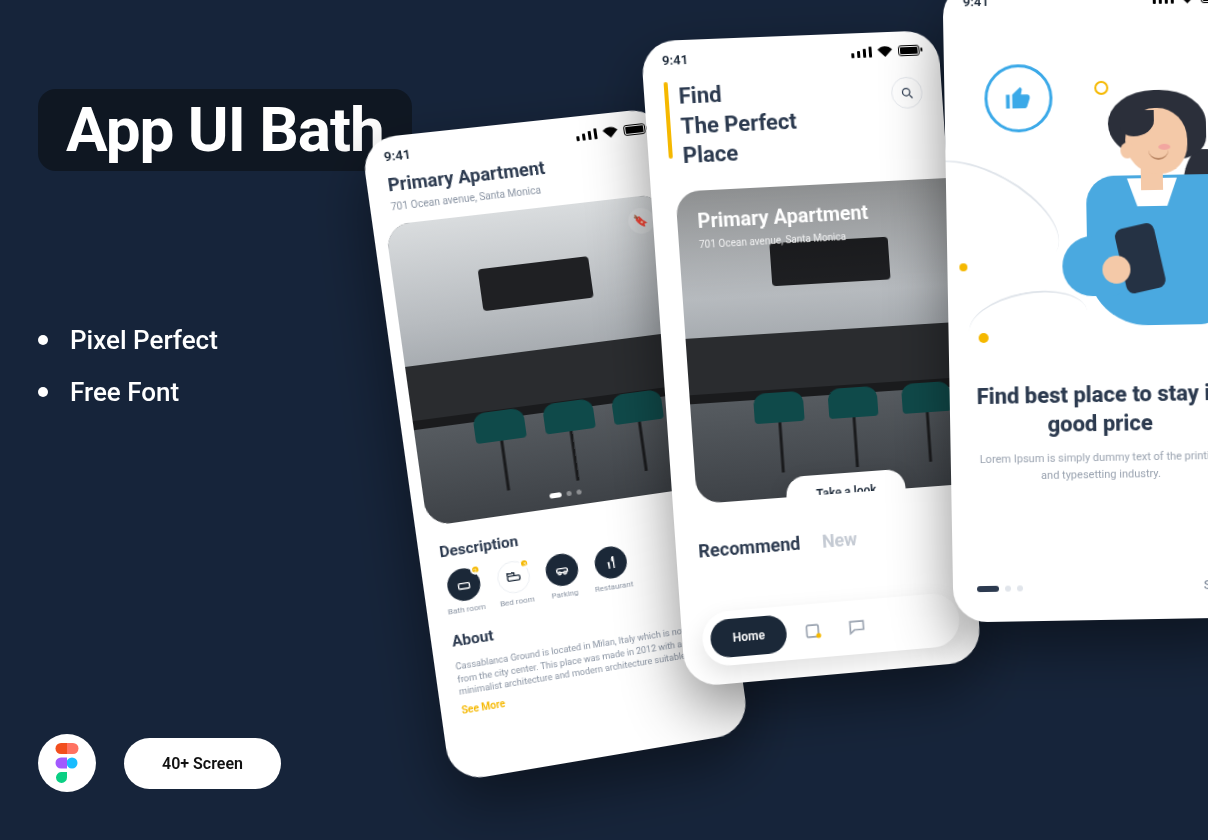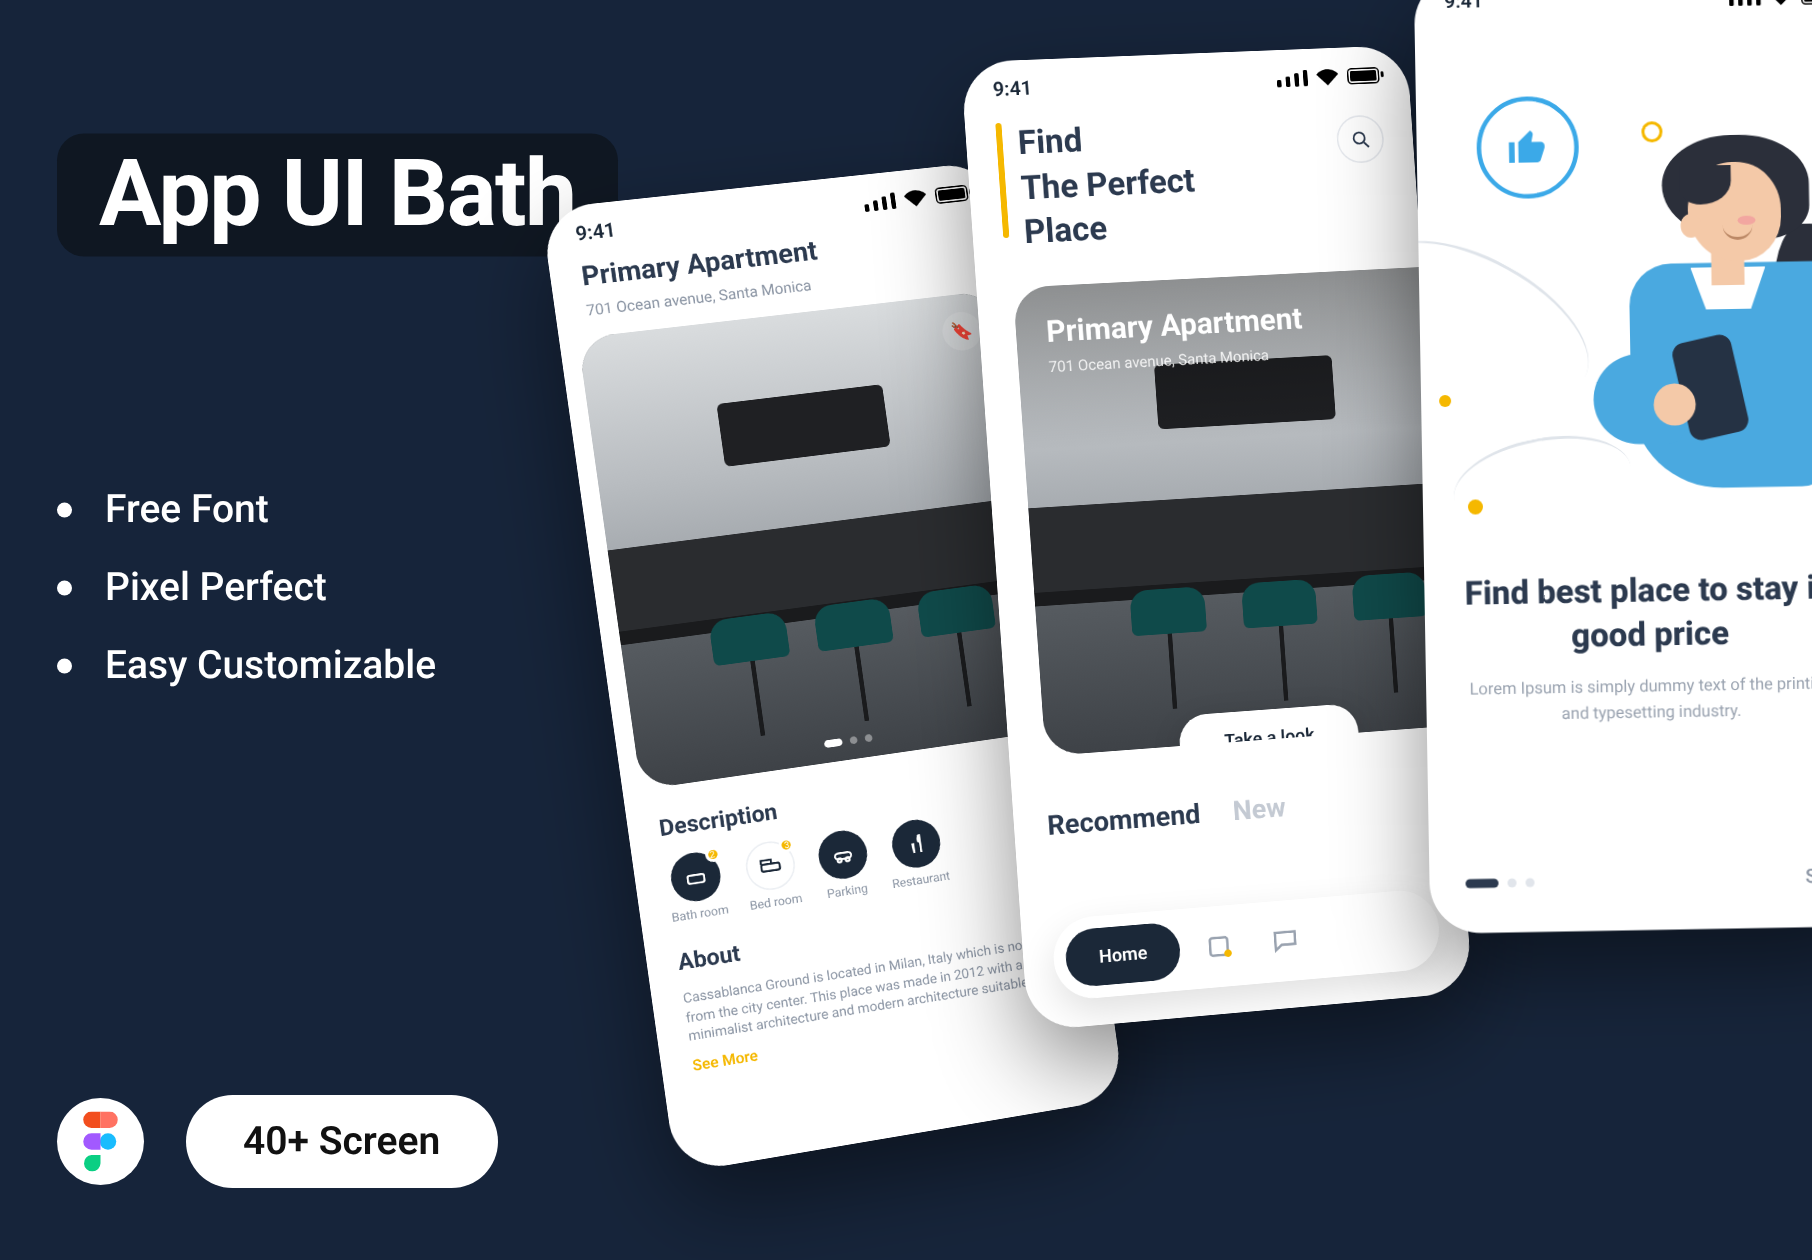--- a/index.html
+++ b/index.html
@@ -11,21 +11,21 @@
 .pill h1{font-weight:700;letter-spacing:-1px;line-height:1}
 .pill.a h1{font-size:72px}
 .pill.b h1{font-size:62px}
 .feat{margin-top:140px}
 .feat li{list-style:none;display:flex;align-items:center;font-size:26px;font-weight:500;margin:22px 0}
 .feat li::before{content:"";width:10px;height:10px;border-radius:50%;background:#fff;margin-right:22px}
 
 .footer{position:absolute;left:38px;bottom:48px;display:flex;align-items:center;gap:28px}
 .figma{width:58px;height:58px;border-radius:50%;background:#fff;display:grid;place-items:center}
 .figma svg{width:28px;height:40px}
-.badge{background:#fff;color:#111;font-weight:600;font-size:26px;padding:16px 38px;border-radius:999px}
+.badge{background:#fff;color:#111;font-weight:600;font-size:16px;padding:16px 38px;border-radius:999px}
 
 
 .stage{position:absolute;right:-30px;top:-20px;width:830px;height:900px;perspective:1800px}
 .phone{position:absolute;width:300px;height:640px;background:#fff;border-radius:34px;box-shadow:0 25px 60px rgba(0,0,0,.45);overflow:hidden;color:#1b2838}
 .p1{left:0;top:140px;transform:rotateZ(-8deg) rotateY(10deg)}
 .p2{left:255px;top:55px;transform:rotateZ(-4deg) rotateY(8deg)}
 .p3{left:540px;top:0;transform:rotateZ(-1deg)}
 
 .sbar{display:flex;justify-content:space-between;align-items:center;padding:12px 20px 4px;font-size:13px;font-weight:600}
 .sig{display:flex;gap:3px;align-items:flex-end}
@@ -120,23 +120,22 @@
 .pgd i.on{width:22px;background:#2c3a4f}
 .skip{position:absolute;bottom:26px;right:24px;font-size:13px;color:#8a94a3;font-weight:500}
 </style>
 </head>
 <body>
 
 <div class="left">
   <br>
   <div class="pill b"><h1>App UI Bath</h1></div>
   <ul class="feat">
+    <li>Pixel Perfect</li>
     <li>Free Font</li>
-    <li>Pixel Perfect</li>
-    <li>Easy Customizable</li>
   </ul>
 </div>
 
 <div class="footer">
   <div class="figma">
     <svg viewBox="0 0 28 40">
         <circle cx="19" cy="20" r="5.5" fill="#19BCFE"></circle>
         <path d="M8 0h6v11H8a5.5 5.5 0 010-11z" fill="#F24E1E"></path>
         <path d="M14 0h6a5.5 5.5 0 010 11h-6z" fill="#FF7262"></path>
         <path d="M8 14.5h6v11H8a5.5 5.5 0 010-11z" fill="#A259FF"></path>

